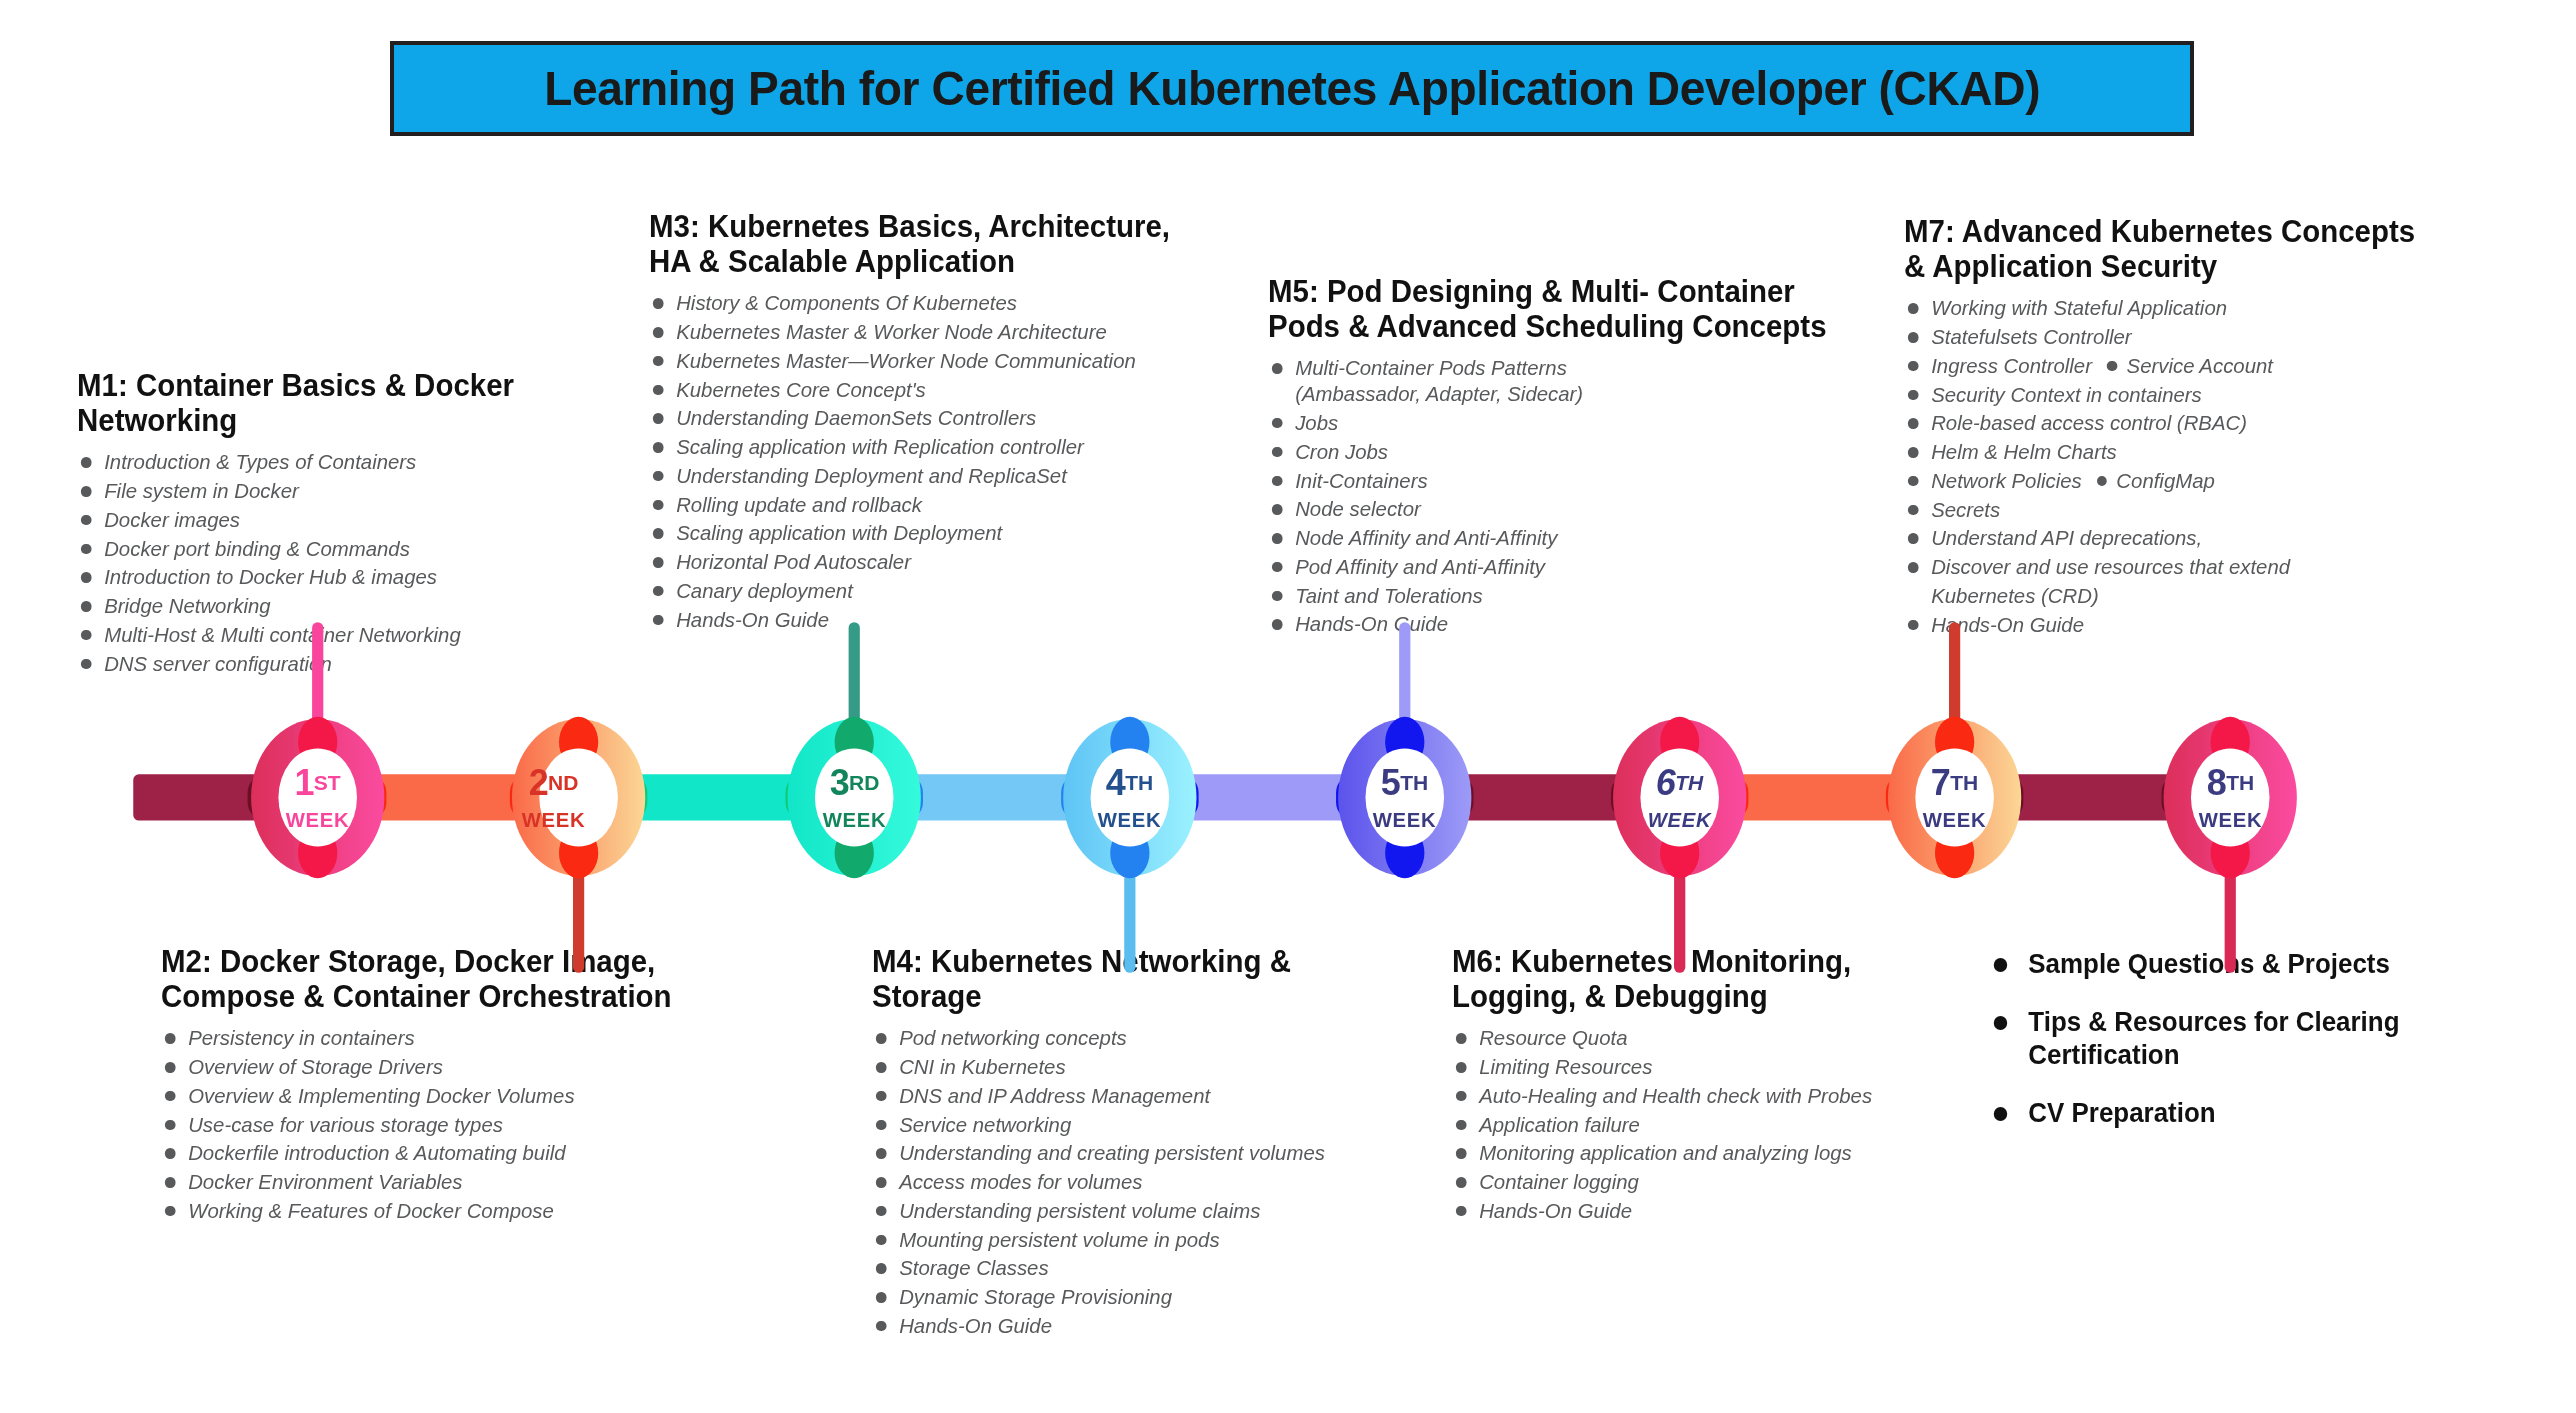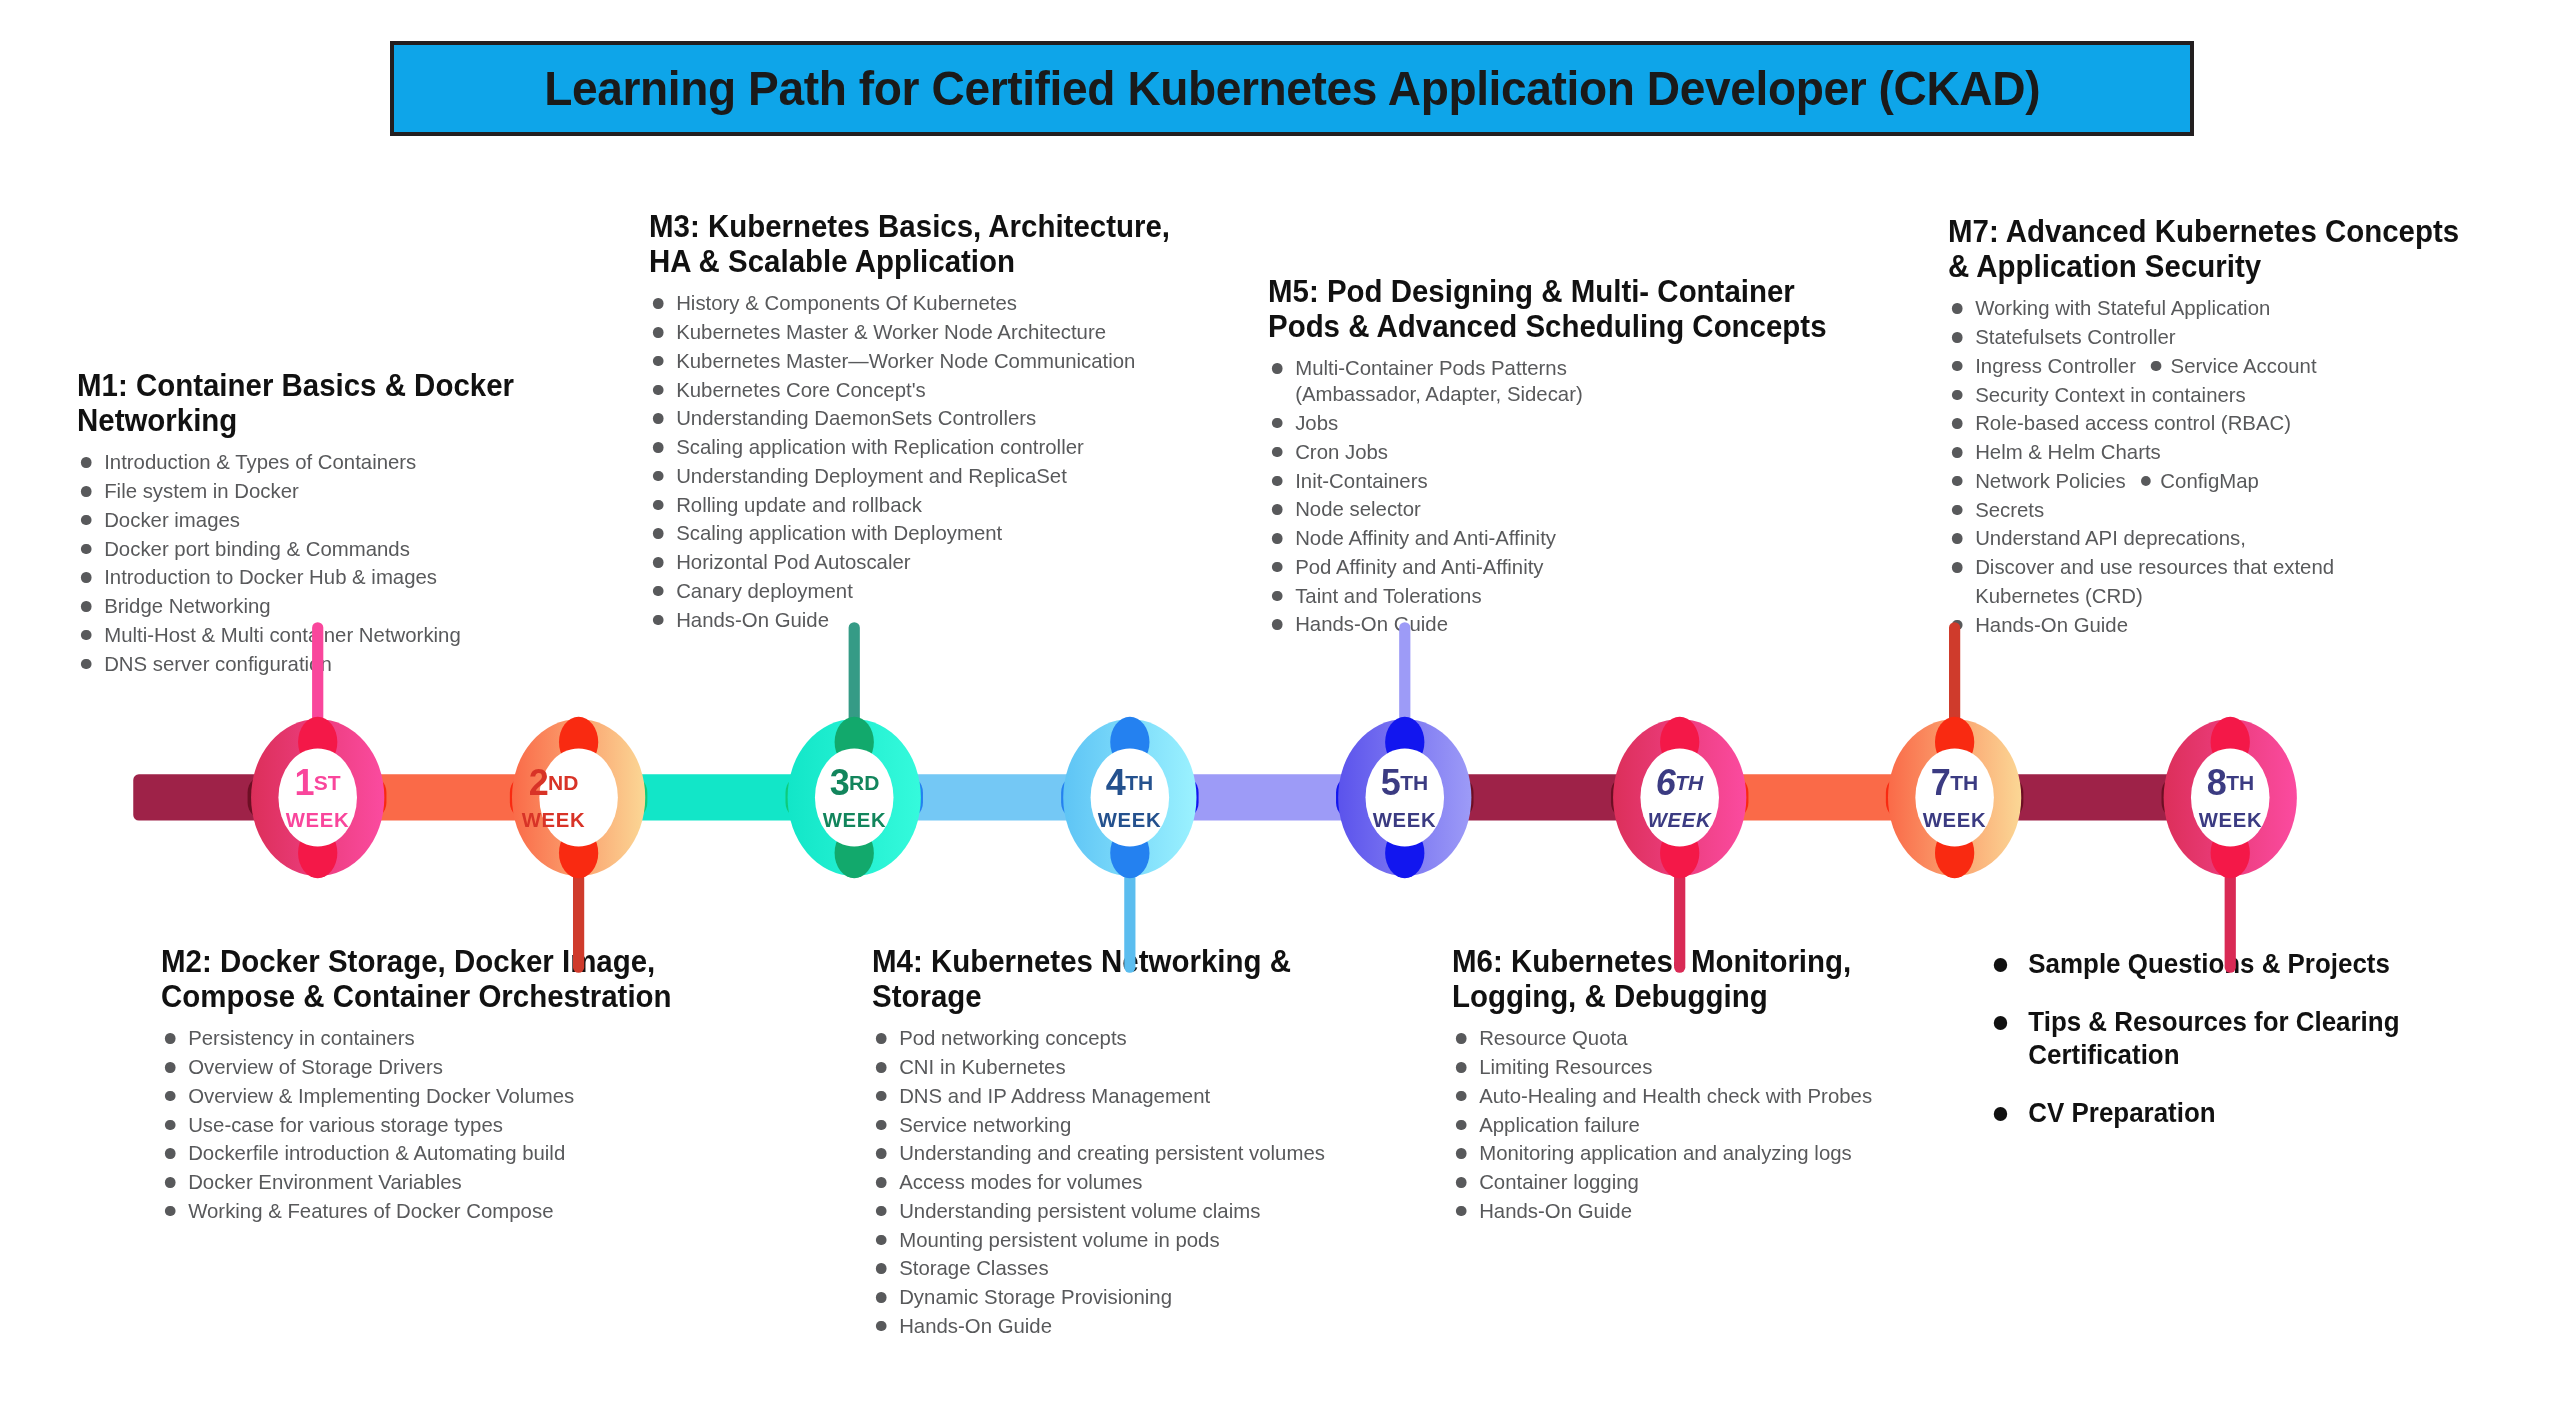--- a/index.html
+++ b/index.html
@@ -35,21 +35,21 @@
   .mod-title{
     font-size:31px;
     font-weight:bold;
     color:#111111;
     line-height:1.12;
     margin-bottom:9.8px;
     transform:scaleX(0.95);
     transform-origin:left top;
     white-space:pre-line;
   }
-  .mod-list{ list-style:none; margin:0; padding:0; }
+  .mod-list{ list-style:none; margin:0; padding:0;font-style:italic; }
   .mod-list li{
     position:relative;
     font-size:21px;
     color:#58595b;
     line-height:1.37;
     padding-left:28px;
     white-space:pre-line;
     transform:scaleX(0.97);
     transform-origin:left top;
   }
@@ -156,21 +156,21 @@
       <li><span class="bullet"></span><span>Cron Jobs</span></li>
       <li><span class="bullet"></span><span>Init-Containers</span></li>
       <li><span class="bullet"></span><span>Node selector</span></li>
       <li><span class="bullet"></span><span>Node Affinity and Anti-Affinity</span></li>
       <li><span class="bullet"></span><span>Pod Affinity and Anti-Affinity</span></li>
       <li><span class="bullet"></span><span>Taint and Tolerations</span></li>
       <li><span class="bullet"></span><span>Hands-On Guide</span></li>
     </ul>
 </div>
 
-<div class="module" id="mod-m7" style="left:1948px;top:215px;width:589px;">
+<div class="module" id="mod-m7" style="left:1904px;top:215px;width:589px;">
   <div class="mod-title">M7: Advanced Kubernetes Concepts
 &amp; Application Security</div>
   <ul class="mod-list" id="m7-list">
       <li><span class="bullet"></span><span>Working with Stateful Application</span></li>
       <li><span class="bullet"></span><span>Statefulsets Controller</span></li>
       <li><span class="bullet"></span><span>Ingress Controller</span><span class="inline-dot"></span><span>Service Account</span></li>
       <li><span class="bullet"></span><span>Security Context in containers</span></li>
       <li><span class="bullet"></span><span>Role-based access control (RBAC)</span></li>
       <li><span class="bullet"></span><span>Helm &amp; Helm Charts</span></li>
       <li><span class="bullet"></span><span>Network Policies</span><span class="inline-dot"></span><span>ConfigMap</span></li>

